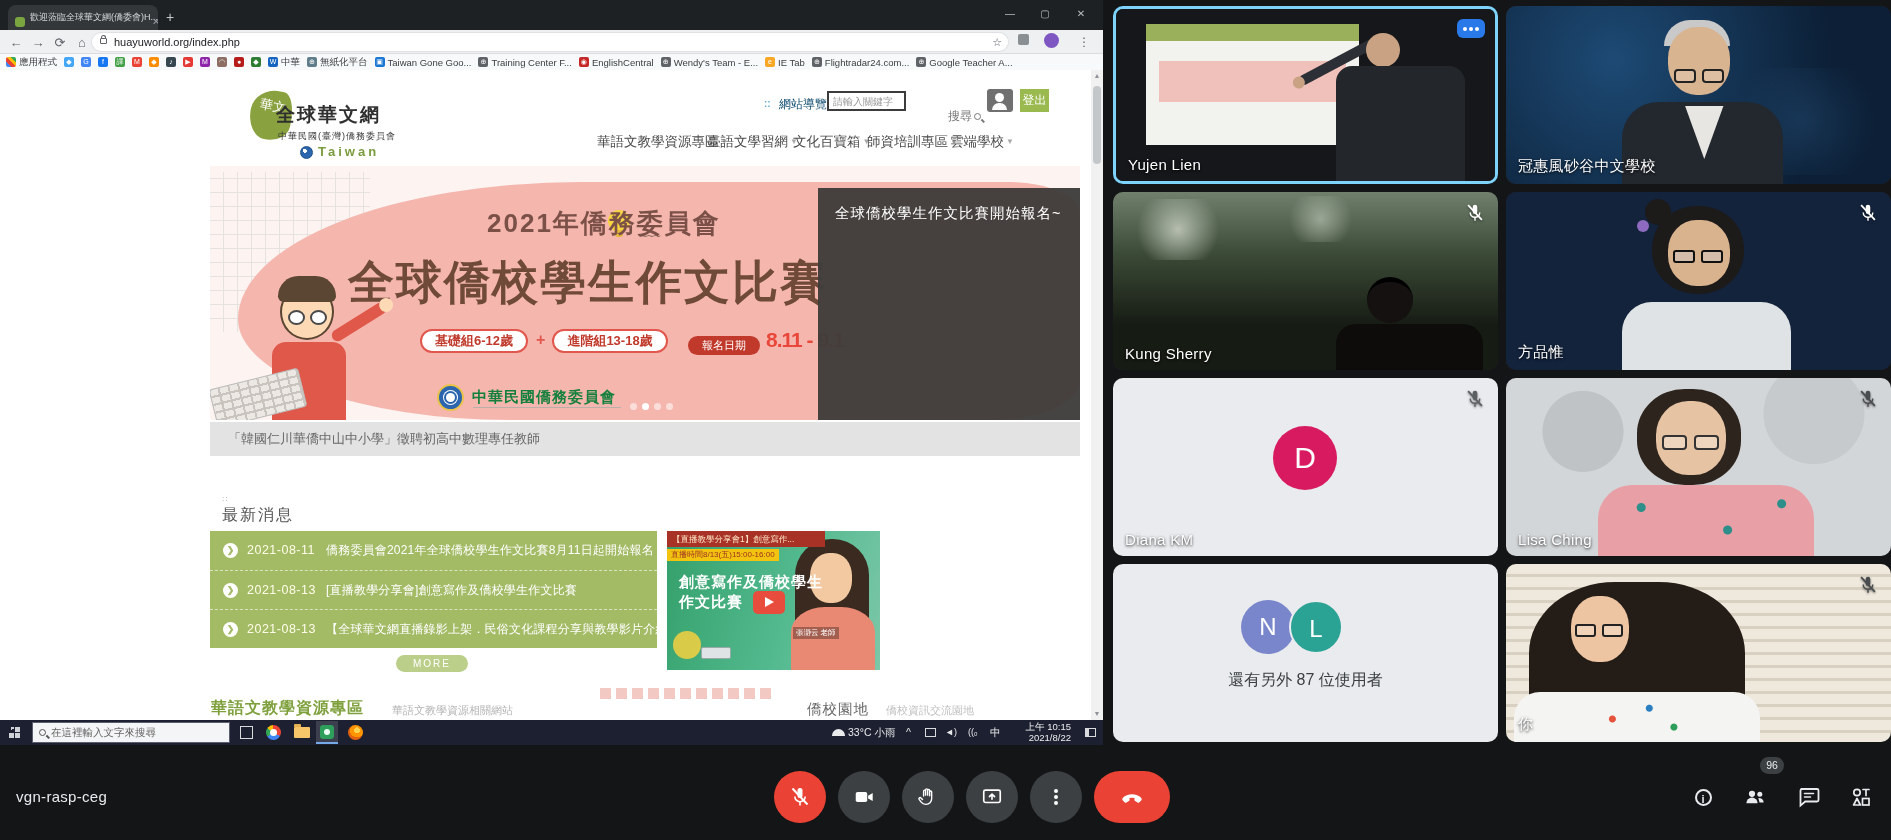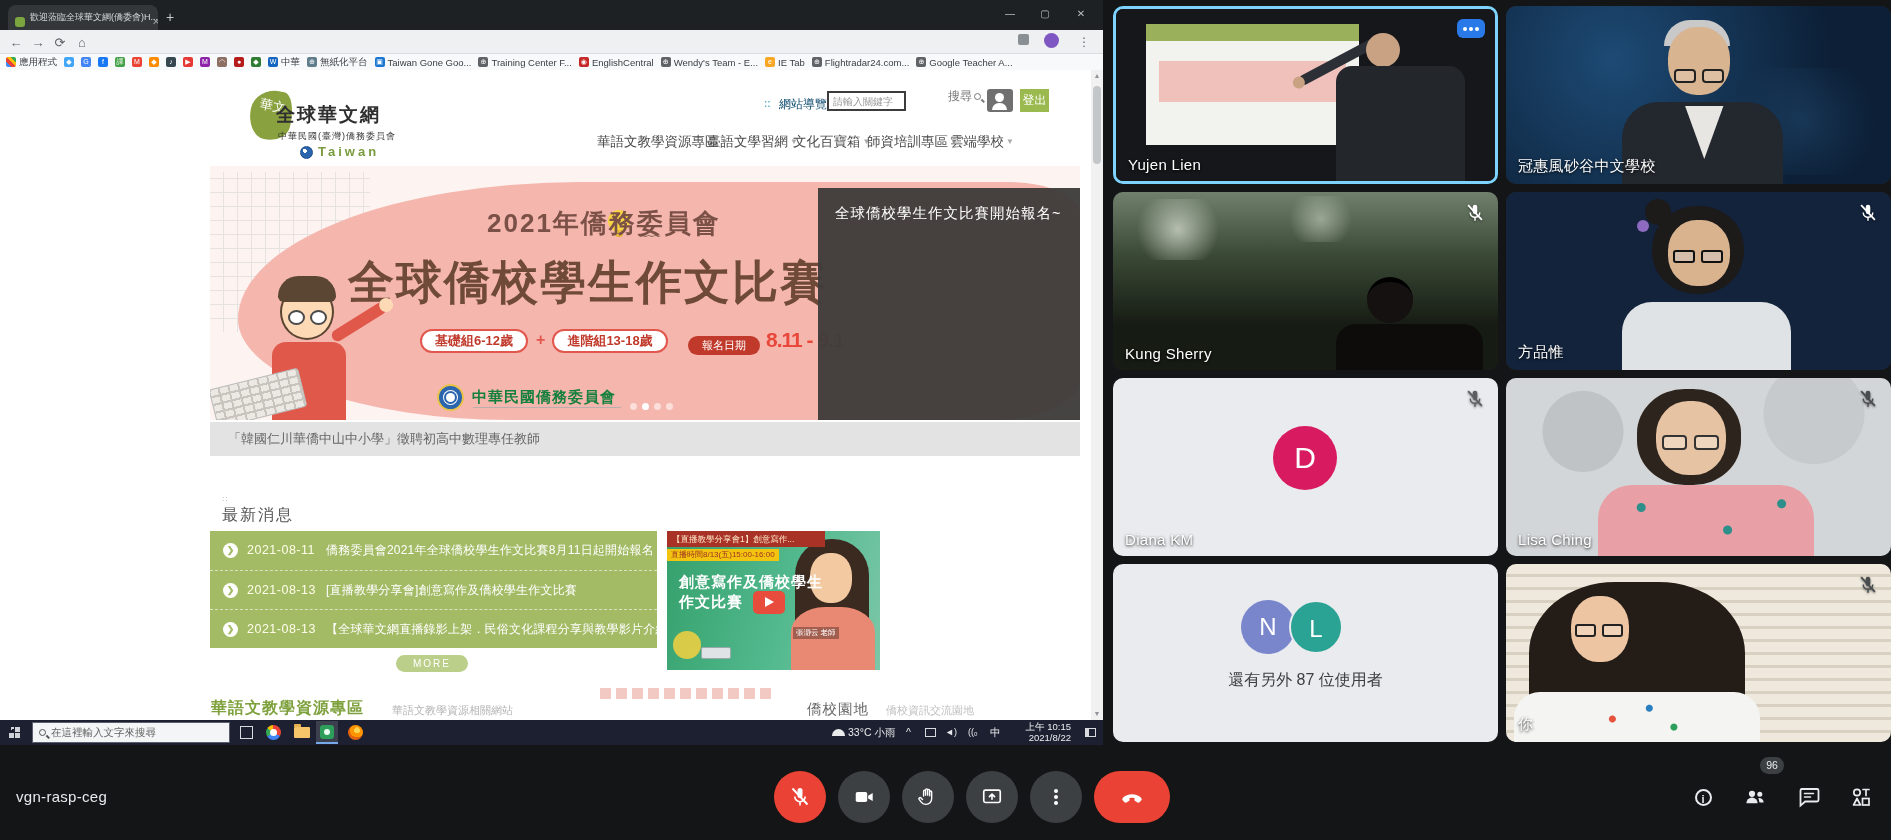--- a/index.html
+++ b/index.html
@@ -44,21 +44,21 @@
   
   #page{left:0;top:70px;width:1091px;height:650px;background:#fff;overflow:hidden;}
   .logo-island{left:250px;top:20px;width:42px;height:50px;background:#8aa13f;border-radius:60% 30% 55% 45%/45% 60% 35% 55%;transform:rotate(12deg);color:#fff;font-size:13px;line-height:15px;text-align:center;padding-top:8px;}
   .logo-title{left:276px;top:32px;font-size:19px;font-weight:bold;color:#2f2f2f;letter-spacing:2px;}
   .logo-sub{left:278px;top:60px;font-size:9px;color:#333;letter-spacing:1px;}
   .tw-dot{left:300px;top:76px;width:13px;height:13px;border-radius:50%;background:radial-gradient(circle at 35% 35%,#fff 0 2px,#2a65ad 2px);border:1px solid #1c4e8a;}
   .logo-tw{left:318px;top:74px;font-size:13px;font-weight:bold;color:#7a9c3e;letter-spacing:3px;}
   .util-ico{left:764px;top:28px;color:#69aed2;font-size:10px;font-weight:bold;}
   .sitemap{left:779px;top:26px;font-size:12px;color:#0c4a6e;}
   .psearch{left:827px;top:21px;width:79px;height:20px;border:2px solid #3c3c3c;background:#fff;font-size:10px;color:#999;line-height:17px;padding:0 4px;white-space:nowrap;overflow:hidden;}
-  .searchlbl{left:948px;top:18px;font-size:12px;color:#777;}
+  .searchlbl{left:948px;top:38px;font-size:12px;color:#777;}
   .lens{display:inline-block;width:7px;height:7px;border:1.5px solid #777;border-radius:50%;position:relative;margin-left:2px;}
   .lens:after{content:"";position:absolute;left:6px;top:6px;width:4px;height:1.5px;background:#777;transform:rotate(45deg);}
   .userbox{left:987px;top:19px;width:26px;height:23px;background:#707070;border-radius:3px;}
   .userbox:before{content:"";position:absolute;left:8px;top:4px;width:9px;height:9px;border-radius:50%;background:#fff;}
   .userbox:after{content:"";position:absolute;left:5px;top:14px;width:15px;height:7px;border-radius:7px 7px 0 0;background:#fff;}
   .logout{left:1020px;top:19px;width:29px;height:23px;background:#9ab94e;color:#fff;font-size:12px;text-align:center;line-height:23px;}
   .nav-item{top:63px;font-size:13.5px;color:#4a4a4a;white-space:nowrap;}
   .caret{font-size:8px;color:#aaa;margin-left:2px;vertical-align:2px;}
 
   
@@ -227,20 +227,25 @@
       <div class="winbtn abs" style="left:995px">—</div>
       <div class="winbtn abs" style="left:1030px">▢</div>
       <div class="winbtn abs" style="left:1066px">✕</div>
     </div>
 
     <div class="toolbar abs"></div>
     <div class="navg abs" style="left:6px">←</div>
     <div class="navg abs" style="left:28px">→</div>
     <div class="navg abs" style="left:50px">⟳</div>
     <div class="navg abs" style="left:72px">⌂</div>
+    <div class="omni abs">
+      <span class="lock abs"></span>
+      <span class="url abs">huayuworld.org/index.php</span>
+      <span class="omnistar abs">☆</span>
+    </div>
     <div class="extpuzzle abs"></div>
     <div class="profilec abs"></div>
     <div class="kebab abs">⋮</div>
 
     <div class="bkbar abs">
       <span class="bm apps">
           <span class="fv"></span>
           <span>應用程式</span>
         </span>
       <span class="bm">

